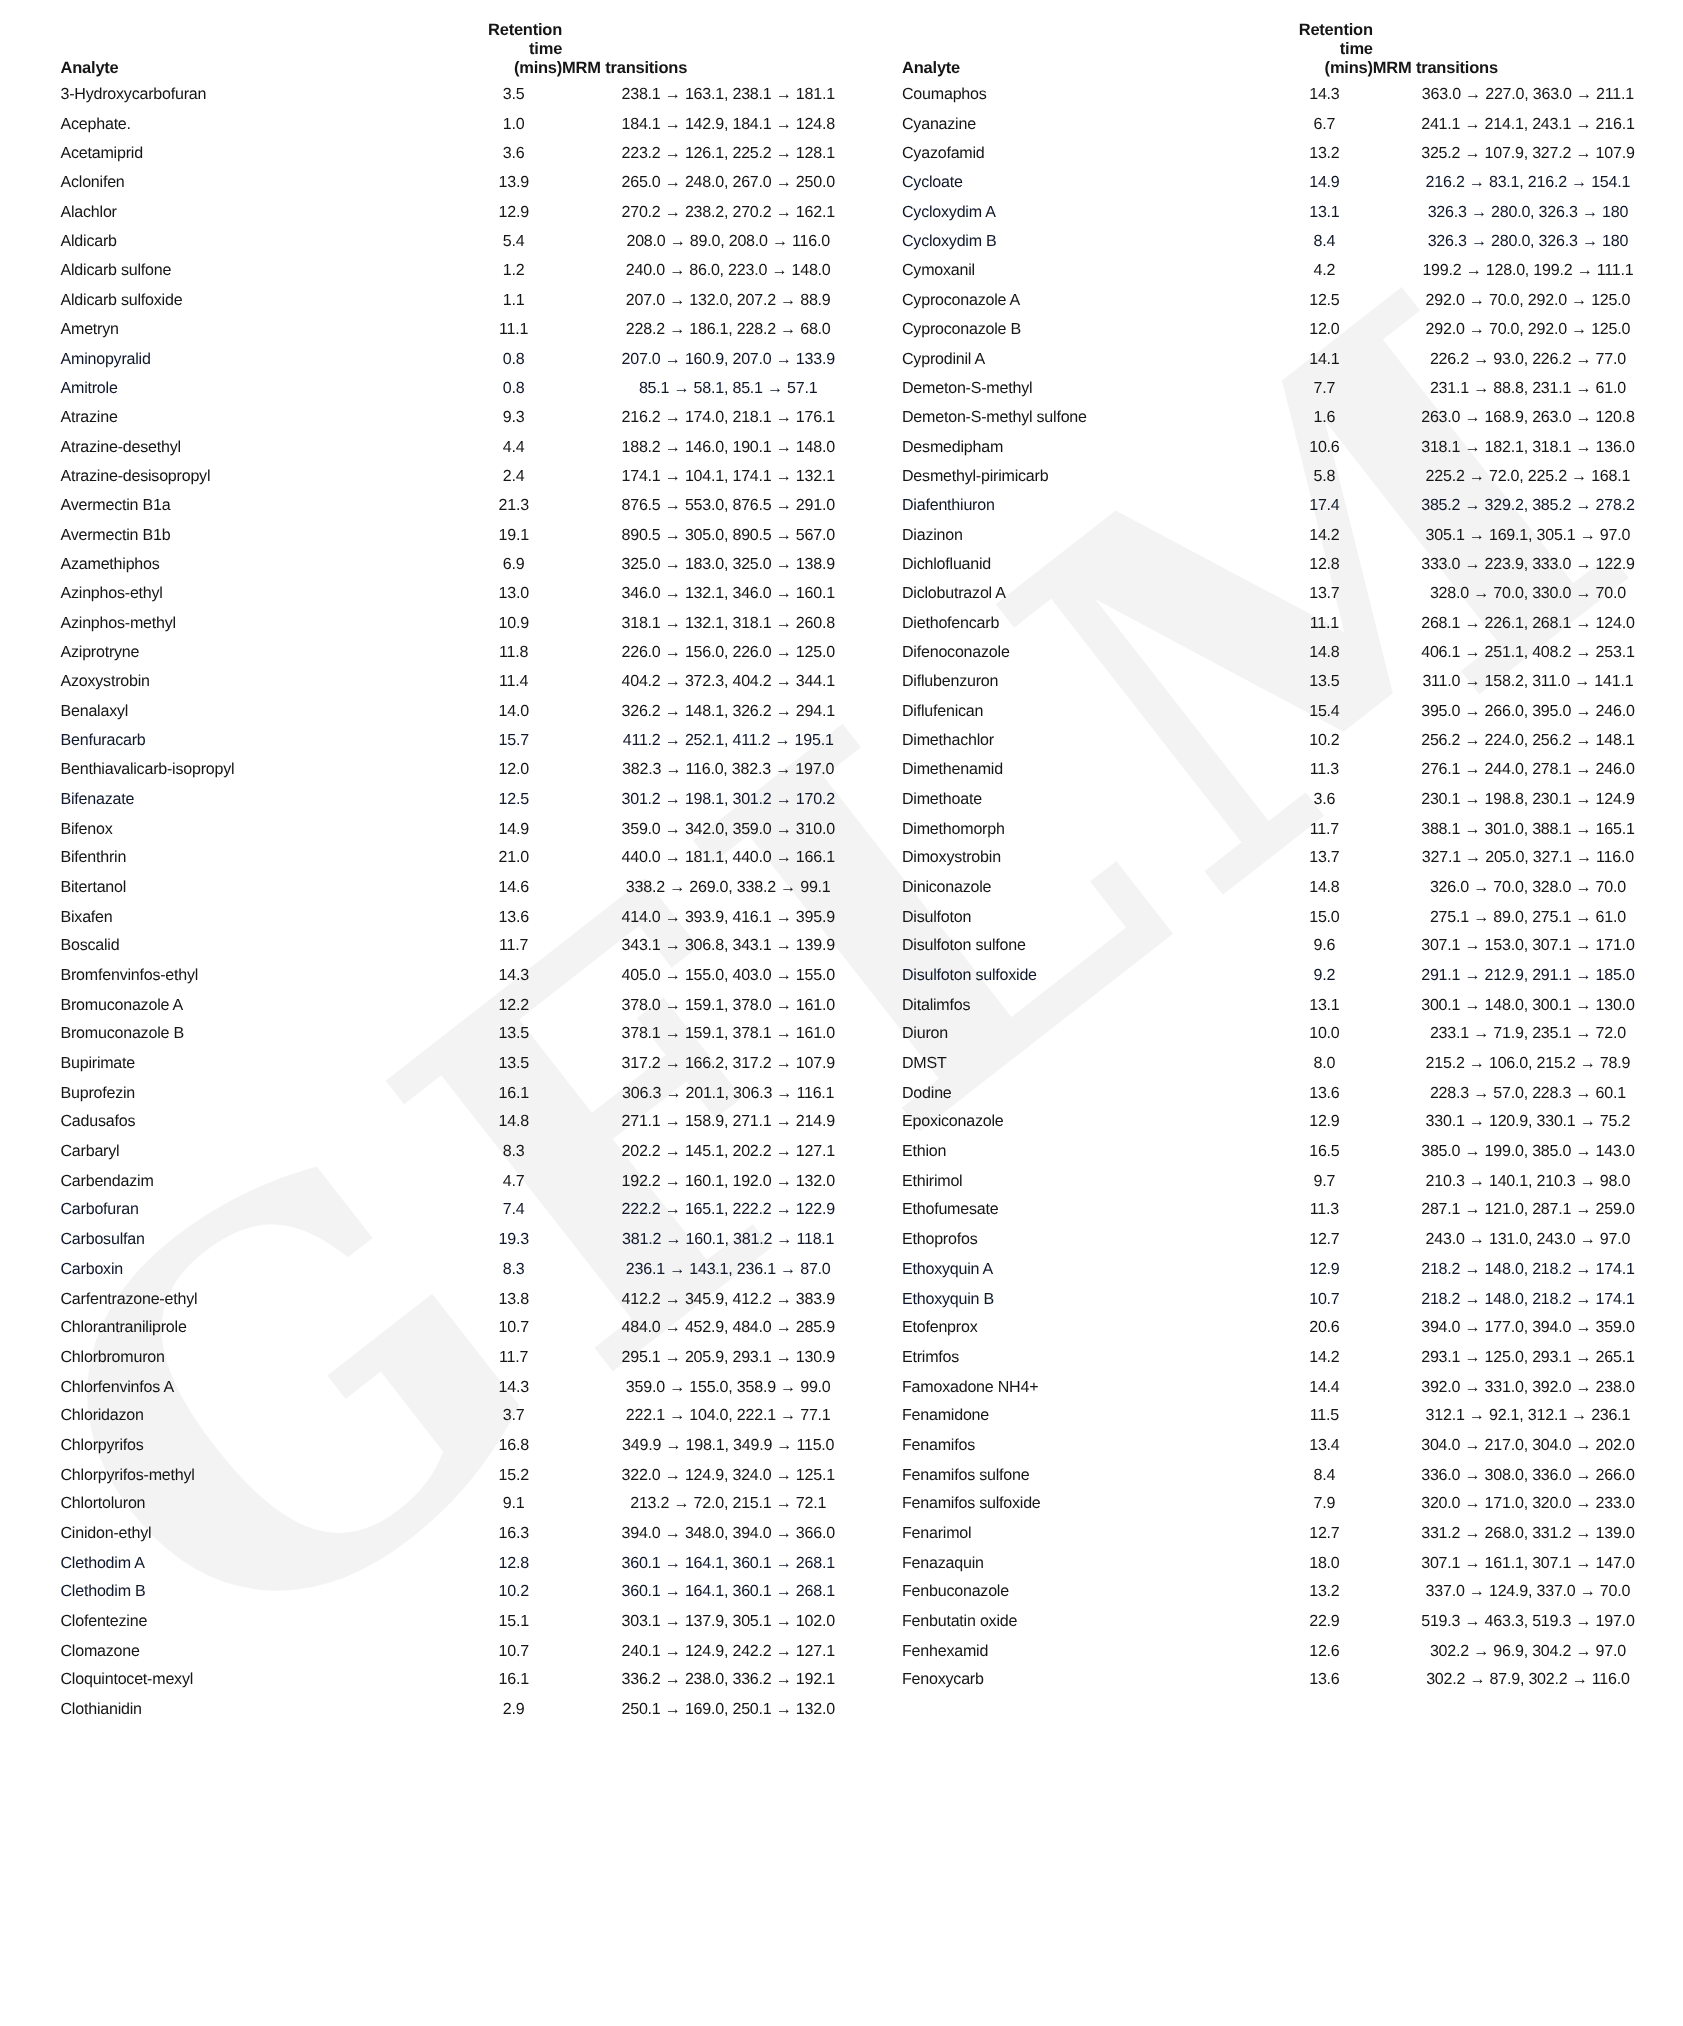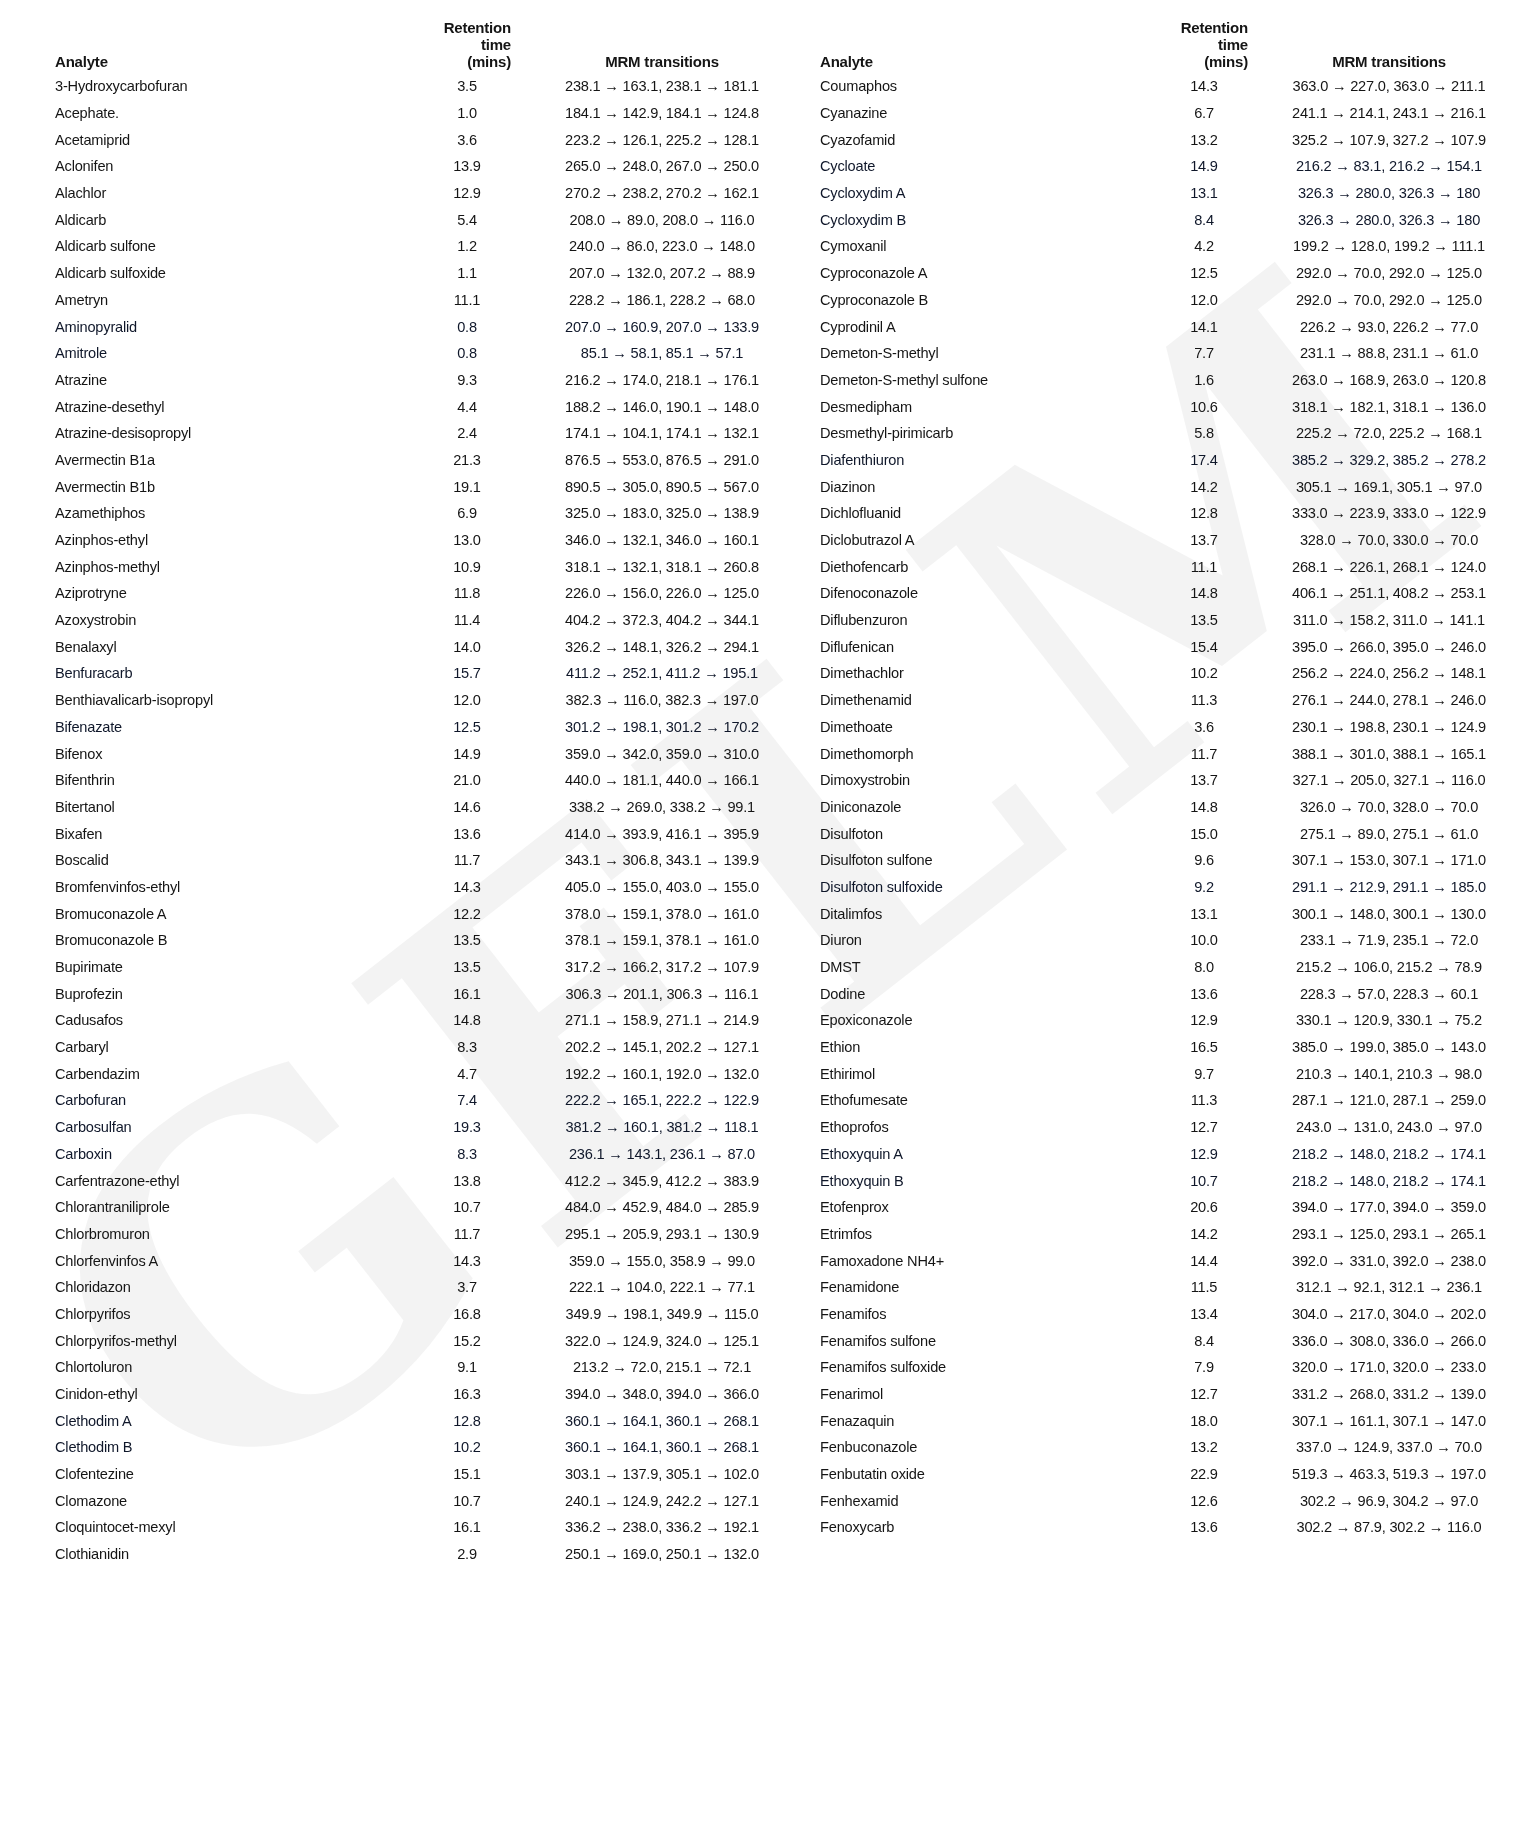--- a/index.html
+++ b/index.html
@@ -47,21 +47,21 @@
     align-items:center;
     font-size:14.6px;
     letter-spacing:-0.2px;
     white-space:nowrap;
   }
   .cell{overflow:visible;}
   .cell.analyte{text-align:left;}
   .cell.rt{text-align:center;}
   .cell.mrm{text-align:center;}
   .rt-hdr{text-align:right;line-height:1.12;}
-  .mrm-hdr{text-align:center;}
+  .mrm-hdr{text-align:left;}
   .row.green{color:#0f172a;}
 </style>
 </head>
 <body>
 
 <div class="watermark">GFLM</div>
 
 <div class="content">
 
   <div class="tgroup left">

